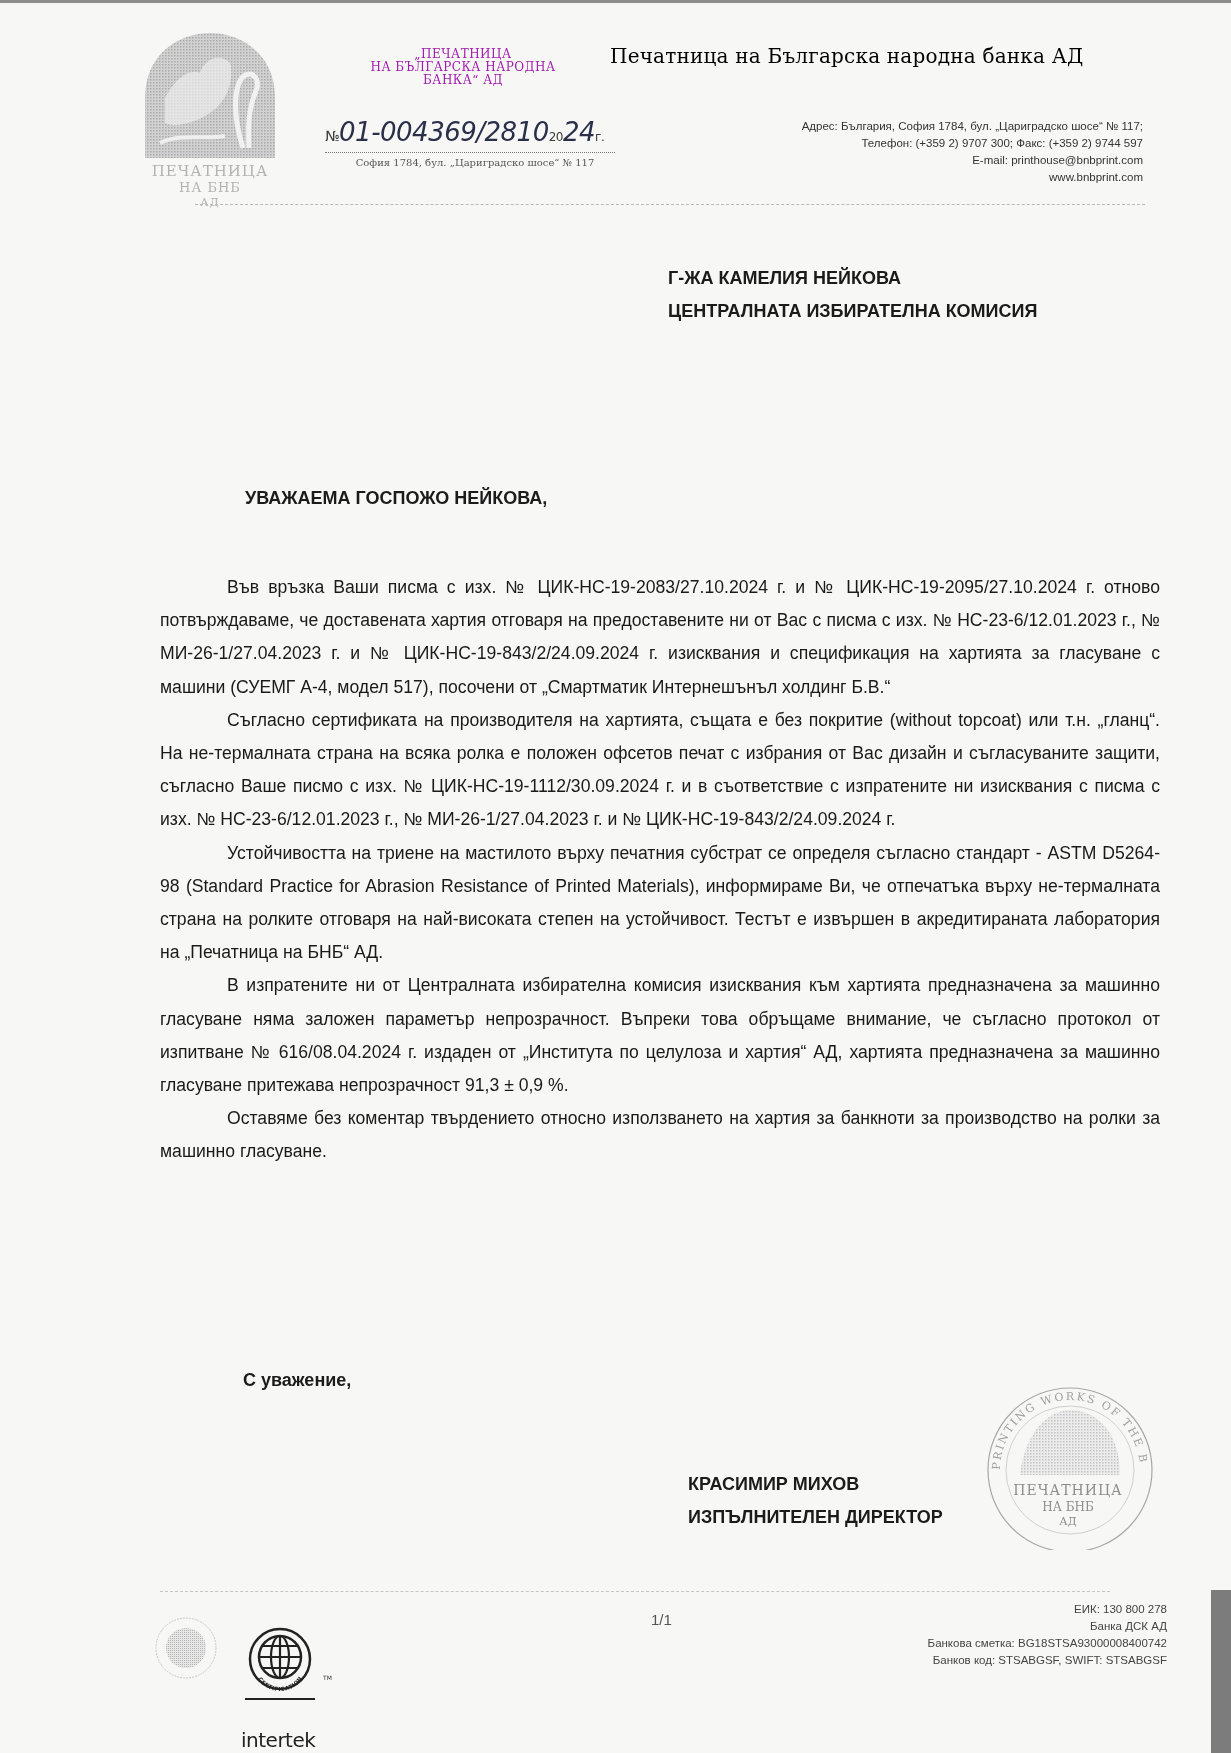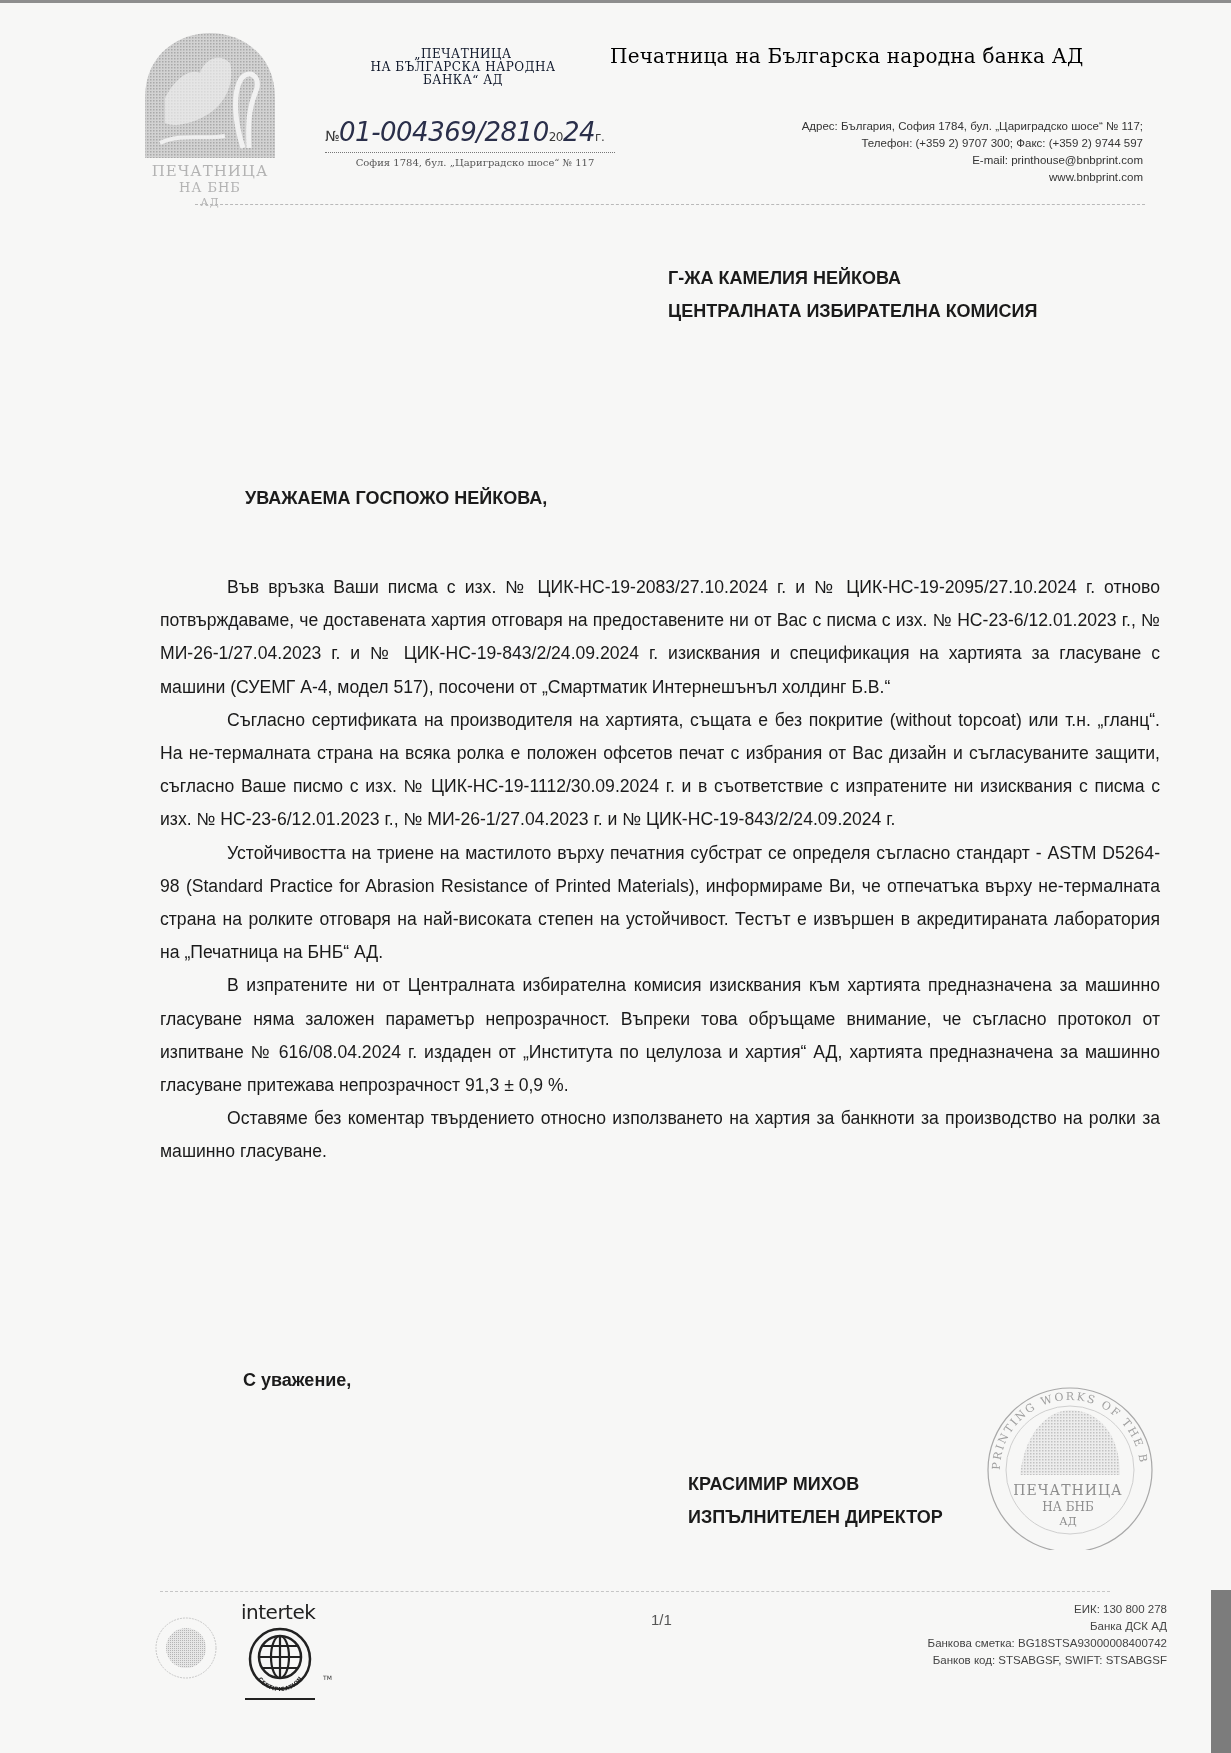--- a/index.html
+++ b/index.html
@@ -31,21 +31,21 @@
     .logo-caption {
       position: absolute; left: 0; width: 150px; text-align: center;
       font-family: "DejaVu Serif", serif; color: #b3b3b3; letter-spacing: 1px;
     }
     .logo-caption.l1 { top: 134px; font-size: 15px; }
     .logo-caption.l2 { top: 152px; font-size: 13px; }
     .logo-caption.l3 { top: 168px; font-size: 11px; }
 
     .reg-stamp {
       position: absolute; left: 318px; top: 48px; width: 290px; text-align: center;
-      font-family: "DejaVu Serif", serif; color: #0f172a; line-height: 13px;
+      font-family: "DejaVu Serif", serif; color: #a21caf; line-height: 13px;
     }
     .reg-stamp .org { font-size: 12px; letter-spacing: 0.5px; }
     .reg-number {
       position: absolute; left: 325px; top: 112px; width: 290px;
       font-family: "DejaVu Sans", sans-serif; color: #2a2f4a; font-size: 26px;
       font-style: italic; letter-spacing: -0.5px;
       border-bottom: 1px dotted #777;
       height: 40px; line-height: 40px;
     }
     .reg-number .prefix { font-size: 14px; color: #3a3a3a; font-style: normal; }
@@ -117,21 +117,21 @@
       position: absolute; left: 160px; top: 1591px; width: 950px; height: 0;
       border-top: 1px dashed #c6c6c6;
     }
     .cert-seal {
       position: absolute; left: 152px; top: 1612px; width: 68px; height: 72px;
     }
     .intertek-logo {
       position: absolute; left: 240px; top: 1608px; width: 80px; height: 110px;
     }
     .intertek-word {
-      position: absolute; left: 241px; top: 1600px;
+      position: absolute; left: 241px; top: 1728px;
       font-family: "DejaVu Sans", sans-serif; font-size: 20px; color: #222;
       letter-spacing: -0.5px;
     }
     .intertek-tm {
       position: absolute; left: 323px; top: 1674px; font-size: 6px; color: #333;
     }
     .page-number {
       position: absolute; left: 651px; top: 1611px;
       font-family: "Liberation Sans", sans-serif; font-size: 15px; color: #555;
     }

